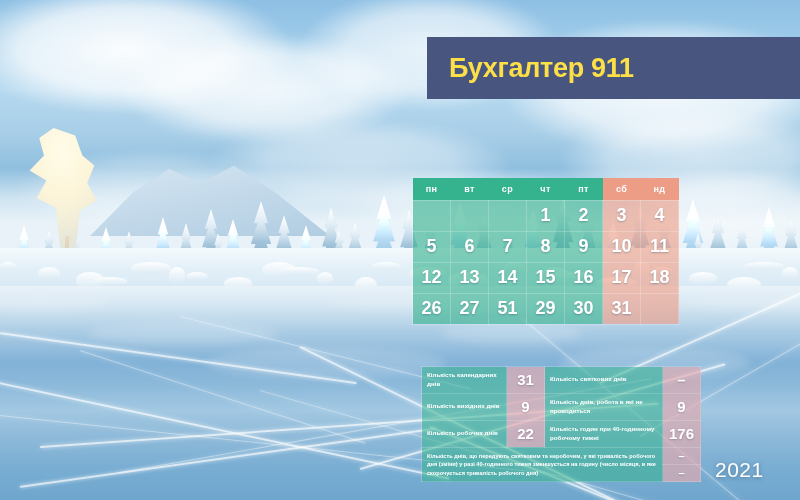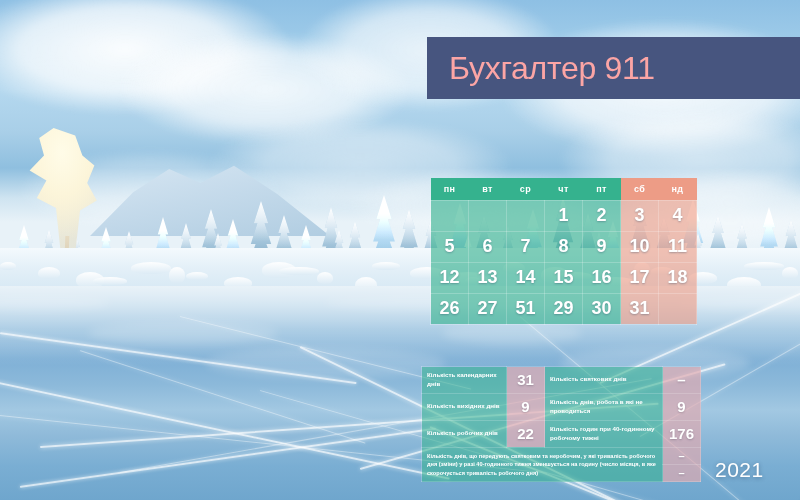--- a/index.html
+++ b/index.html
@@ -103,31 +103,31 @@
     position:absolute; background:rgba(255,255,255,.18);
     filter:blur(4px); border-radius:50%;
   }
 
   
   .brand{
     position:absolute; left:427px; top:37px; width:373px; height:62px;
     background:#47557f; display:flex; align-items:center; padding-left:22px;
   }
   .brand-title{
-    color:#fca5a5; font-size:32px; font-weight:normal; letter-spacing:-.3px;
+    color:#fde047; font-size:27px; font-weight:bold; letter-spacing:-.3px;
     white-space:nowrap;
   }
   .brand-sub{
     color:#ffffff; font-size:9.5px; line-height:1.35; margin-left:14px;
     white-space:nowrap; font-weight:bold;
   }
 
   
   #calendar{
-    position:absolute; left:430px; top:178px;
+    position:absolute; left:412px; top:178px;
     width:266px; border-collapse:collapse; table-layout:fixed;
   }
   #calendar th, #calendar td{
     width:38px; height:31px; text-align:center; vertical-align:middle;
     color:#ffffff; border:1px solid rgba(255,255,255,.22);
   }
   #calendar th{
     height:22px; font-size:9px; font-weight:bold; letter-spacing:.4px;
     border:none;
   }

